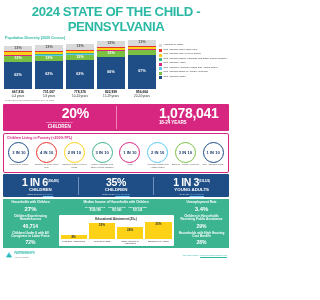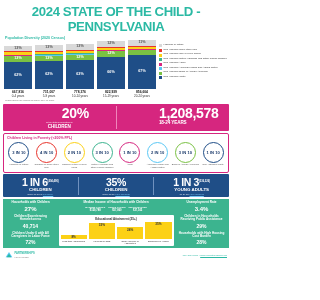--- a/index.html
+++ b/index.html
@@ -199,21 +199,21 @@
 </div>
 <div class="note">Graph labels are displayed when 10% or more.</div>
 
 <div class="pink" id="pinkband">
     <div class="pk">
       <div class="big">20%</div>
       <div class="mid">of the state's population is</div>
       <div class="sm">CHILDREN</div>
     </div>
     <div class="pk">
-      <div class="big">1,208,578</div>
+      <div class="big">1,078,041</div>
       <div class="sm">18-24 YEARS</div>
     </div>
   </div>
 
 <div class="pov">
   <div class="povtitle">Children Living in Poverty (&lt;200% FPL)</div>
   <div class="circs" id="circles">
       <div class="cc">
         <div class="ring" style="border-color:#1f4e87">3 IN 10</div>
         <div class="cclab">Hispanic or Latino</div>

